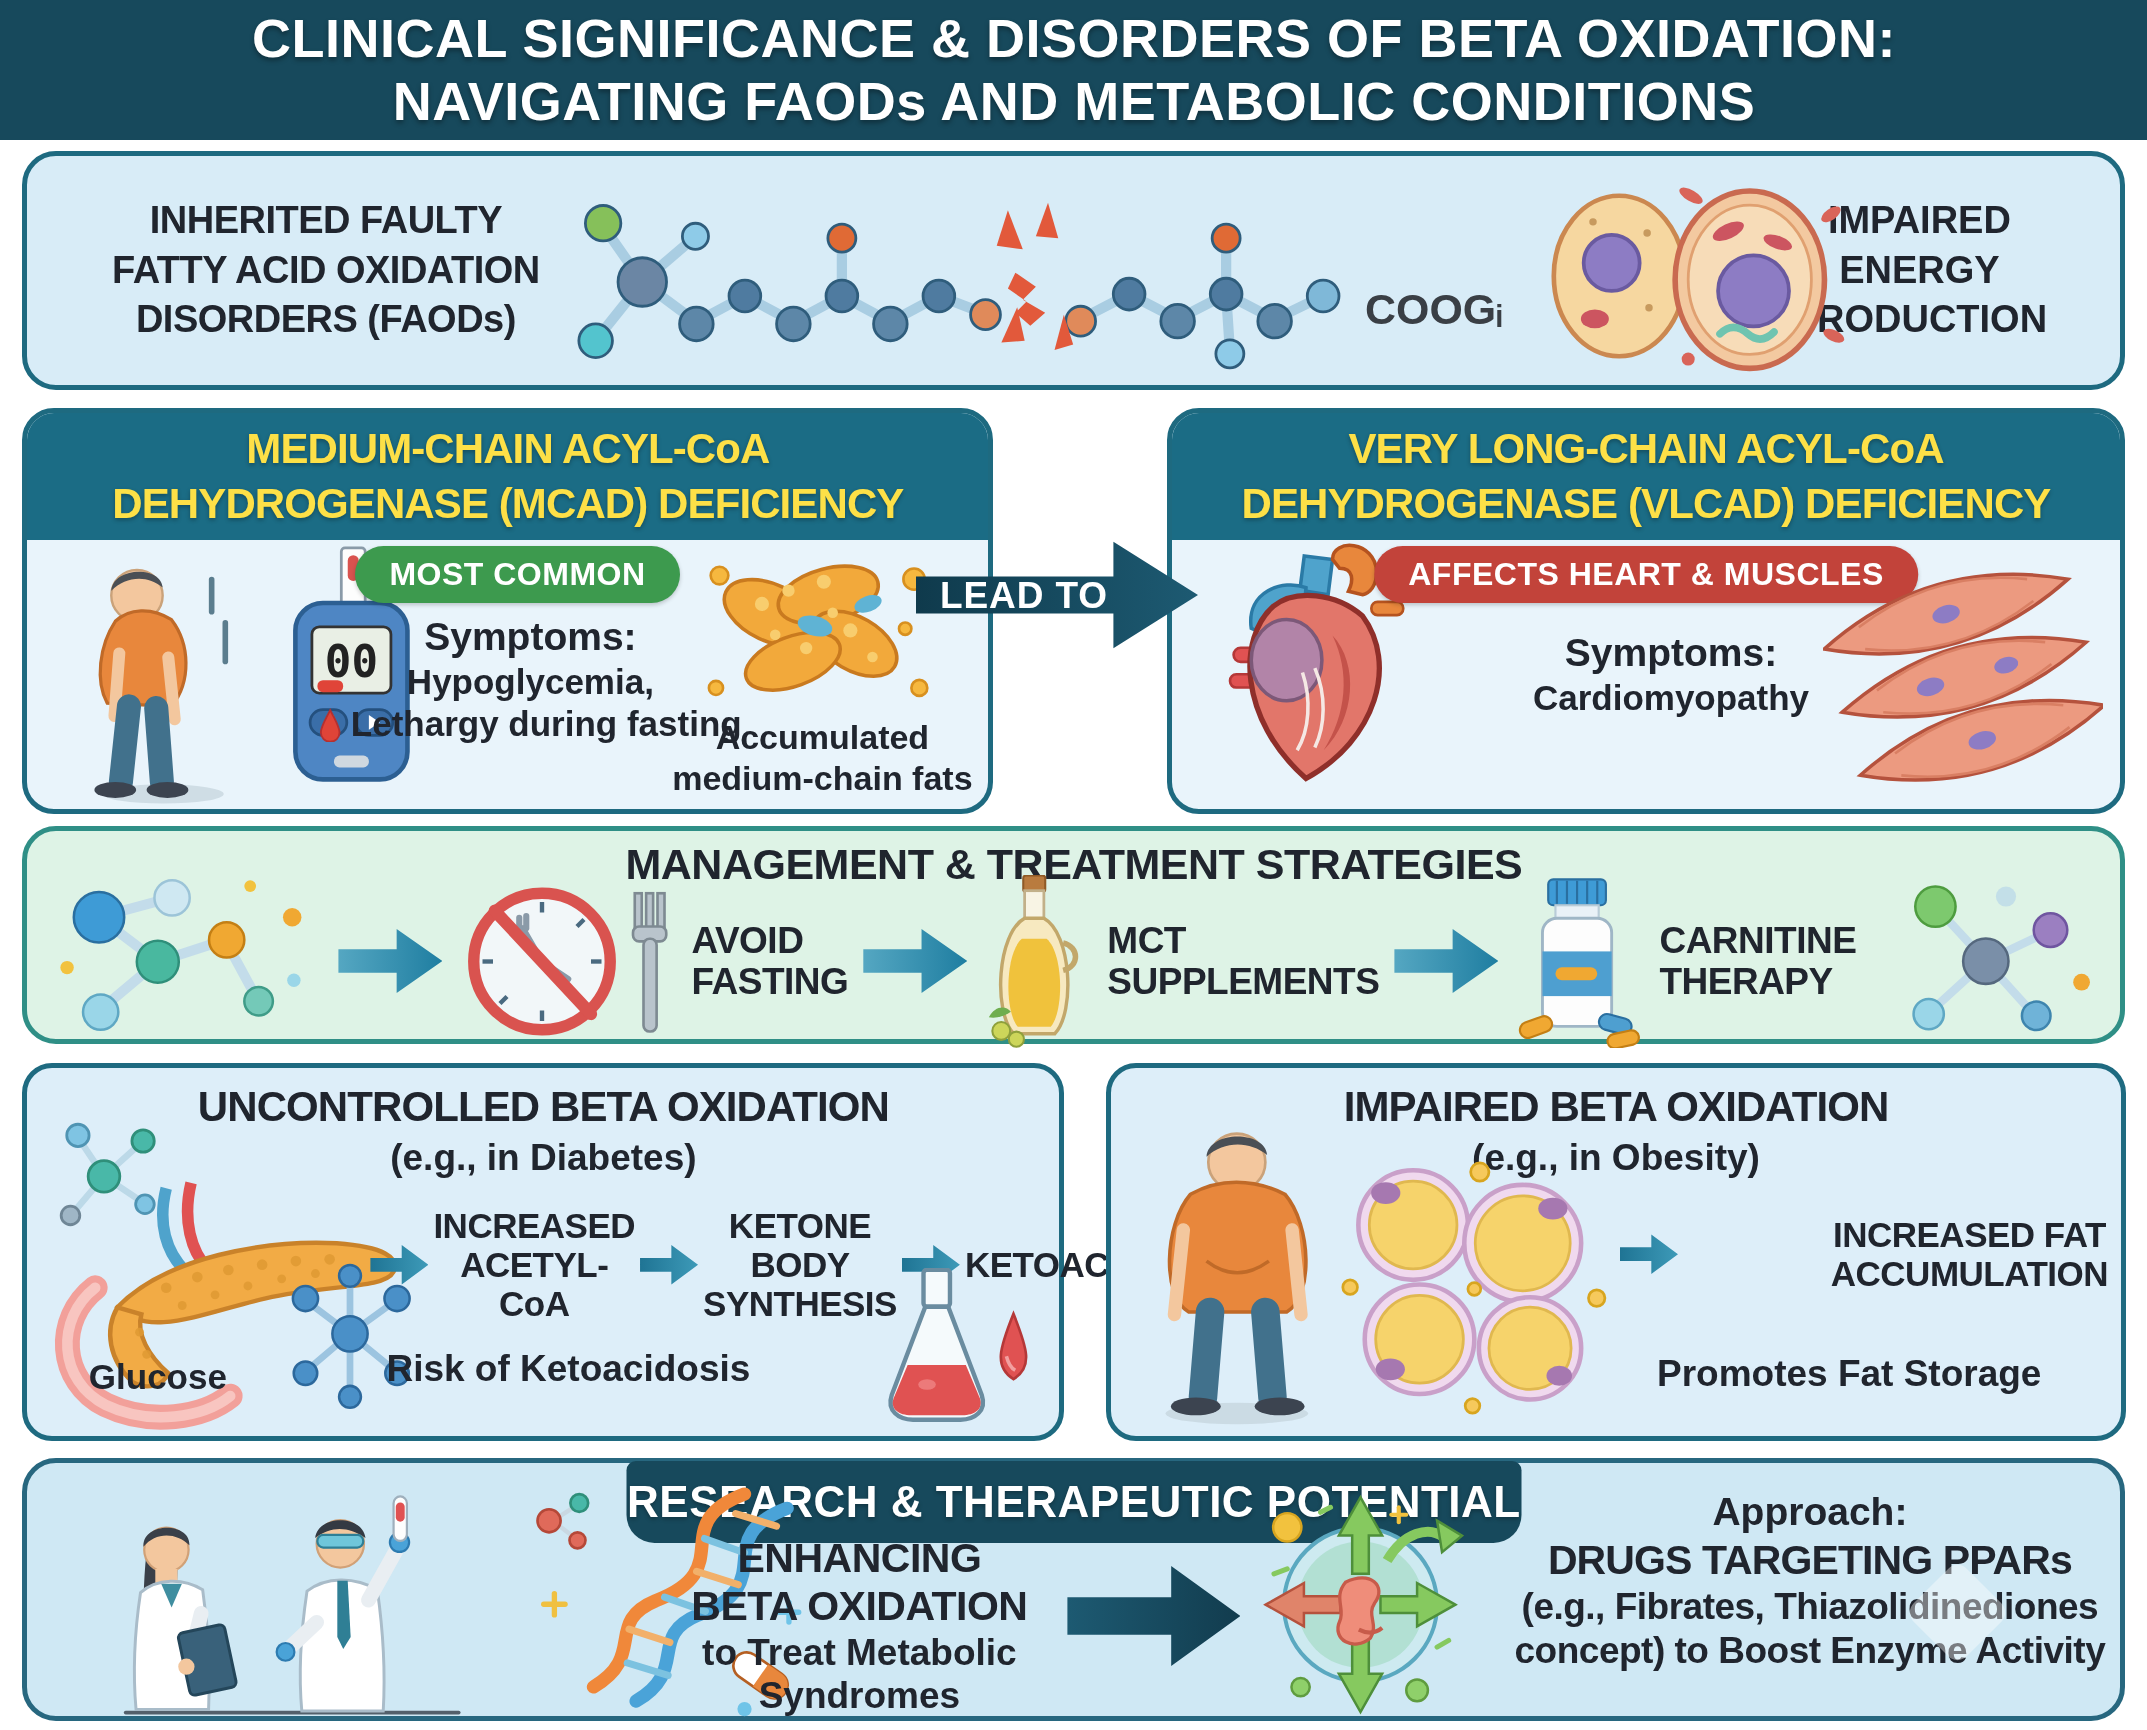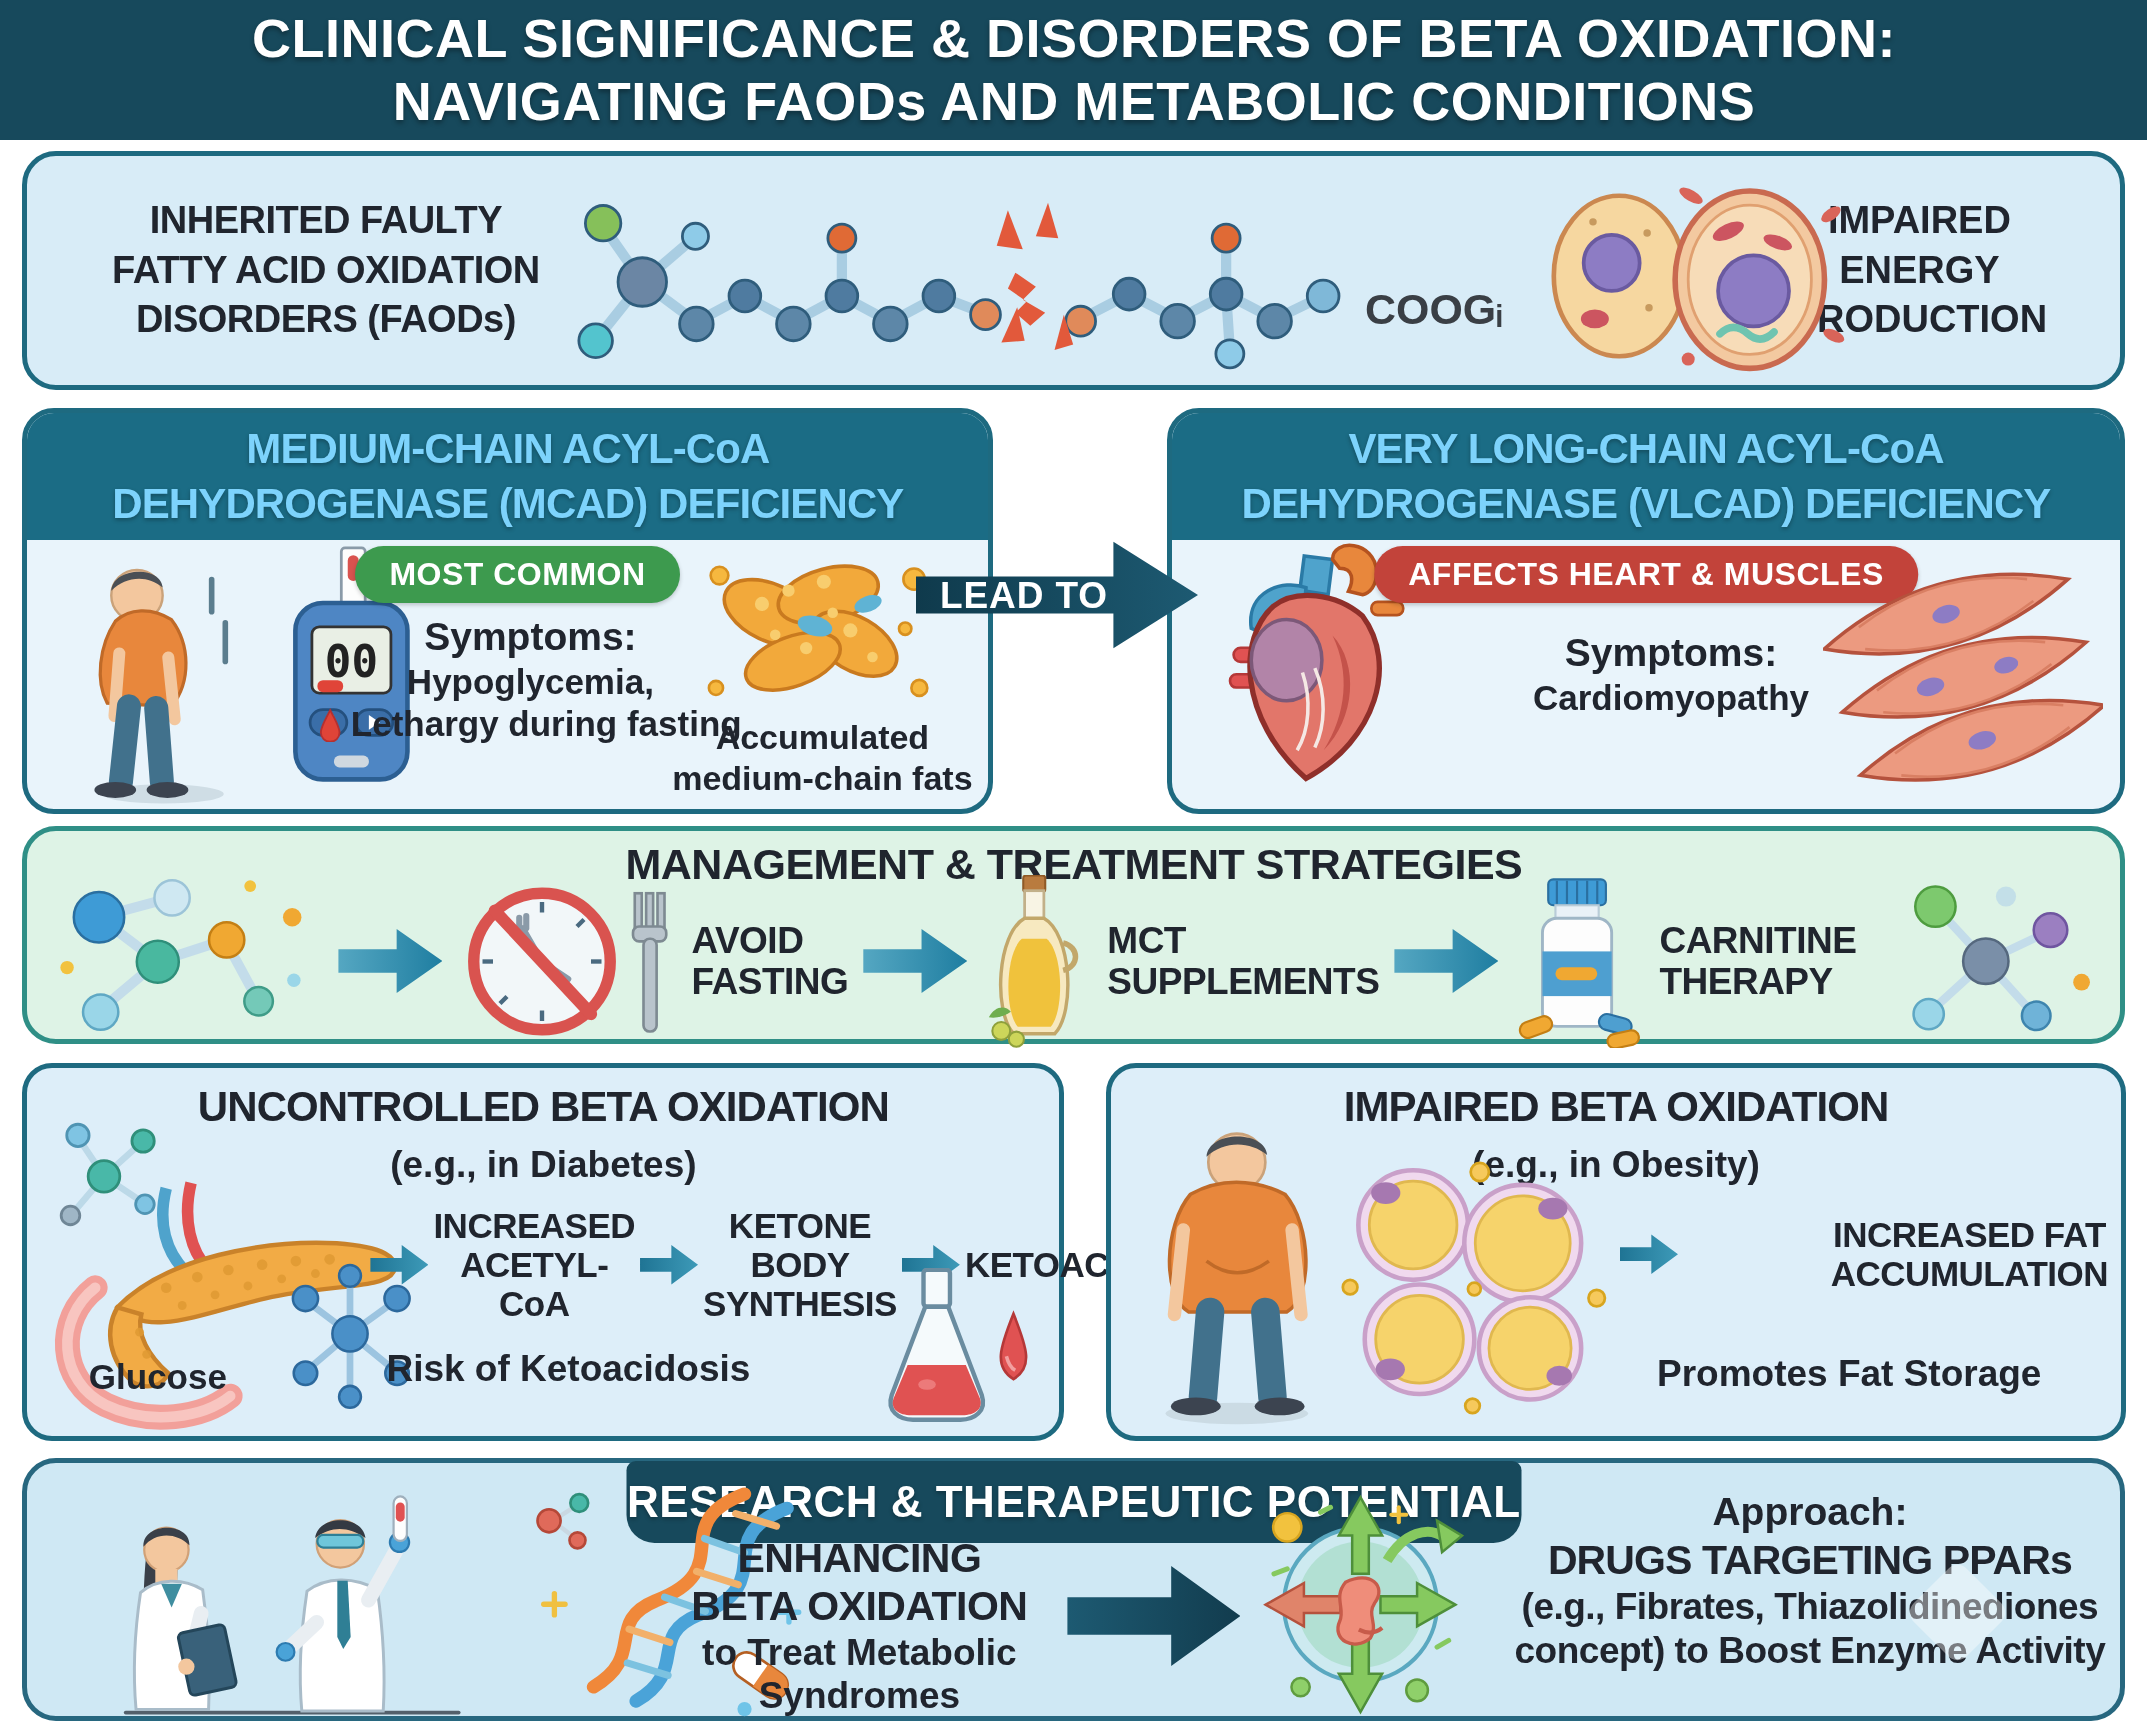--- a/index.html
+++ b/index.html
@@ -22,21 +22,21 @@
       background:var(--panel-blue-bg);border-radius:34px}
   
   #row1{left:22.4px;top:151px;width:2103px;height:239px;display:flex;align-items:center}
   .faods-label{width:503px;margin-left:47px;font-size:38px;font-weight:800;text-align:center;line-height:1.3;letter-spacing:-0.5px}
   .impaired-label{width:308px;margin-left:auto;margin-right:47px;font-size:38px;font-weight:800;text-align:center;line-height:1.3}
   
   .disease-box{position:absolute;top:408px;height:406px;box-sizing:border-box;border:5.6px solid var(--panel-border);
       border-radius:32px;background:var(--box-body-bg);overflow:hidden}
   #mcad-box{left:22.4px;width:971px}
   #vlcad-box{left:1167px;width:958px}
-  .box-header{background:var(--box-header-bg);color:#7dd3fc;height:127px;display:flex;align-items:center;justify-content:center;
+  .box-header{background:var(--box-header-bg);color:#fde047;height:127px;display:flex;align-items:center;justify-content:center;
       text-align:center;font-size:42px;font-weight:800;line-height:1.3;letter-spacing:-0.9px;text-shadow:0 1.9px 4.7px rgba(0,0,0,.3)}
   .box-body{position:relative;height:268px}
   .badge{position:absolute;top:5.6px;color:#fff;font-weight:800;font-size:32px;padding:10.3px 34px;border-radius:41px;
       letter-spacing:0.5px;box-shadow:0 1.9px 4.7px rgba(0,0,0,.2);white-space:nowrap}
   .badge.green{background:var(--badge-green);left:328px}
   .badge.red{background:var(--badge-red);left:50%;transform:translateX(-50%)}
   .symptoms{position:absolute;text-align:center;line-height:1.22}
   #mcad-symptoms{left:270px;top:73px;width:466px}
   #vlcad-symptoms{left:280px;top:89px;width:438px}
   .sym-title{font-size:39px;font-weight:800}
@@ -55,21 +55,21 @@
       justify-content:space-between;padding:0 16px}
   .mg-label{font-size:37px;font-weight:800;line-height:1.12;letter-spacing:-0.5px}
   .flow-arrow{width:104px;height:73px;flex:0 0 auto;background:linear-gradient(90deg,#55a7c2,#1f7ea1);
       clip-path:polygon(0 34%,56% 34%,56% 6%,100% 50%,56% 94%,56% 66%,0 66%)}
   
   .info-box{position:absolute;top:1063px;height:378px;box-sizing:border-box;border:5.6px solid var(--panel-border);
       border-radius:30px;background:#ddeef9}
   #diabetes-box{left:22.4px;width:1042px}
   #obesity-box{left:1106px;width:1020px}
   .ib-title{margin-top:15px;text-align:center;font-size:42px;font-weight:800;letter-spacing:-0.9px}
-  .ib-sub{text-align:center;font-size:37px;font-weight:700;margin-top:13px}
+  .ib-sub{text-align:center;font-size:37px;font-weight:700;margin-top:6px}
   .flow-row{position:absolute;display:flex;align-items:center;gap:5px;justify-content:space-between}
   #diabetes-flow{left:343px;top:138px;right:13px}
   #obesity-flow{left:509px;top:147px;right:13px}
   .flow-step{font-size:35px;font-weight:800;text-align:center;line-height:1.12;letter-spacing:-0.5px;white-space:pre-line}
   .mini-arrow{width:58px;height:43px;flex:0 0 auto;background:linear-gradient(90deg,#1f7494,#3d9ab8);
       clip-path:polygon(0 34%,54% 34%,54% 4%,100% 50%,54% 96%,54% 66%,0 66%)}
   .foot-note{position:absolute;font-size:37px;font-weight:700;text-align:center}
   #risk-label{left:280px;top:280px;width:522px}
   #glucose-label{left:28px;top:289px;width:205px;text-align:center;font-size:35px}
   #promotes-label{left:485px;top:285px;right:18.6px}

